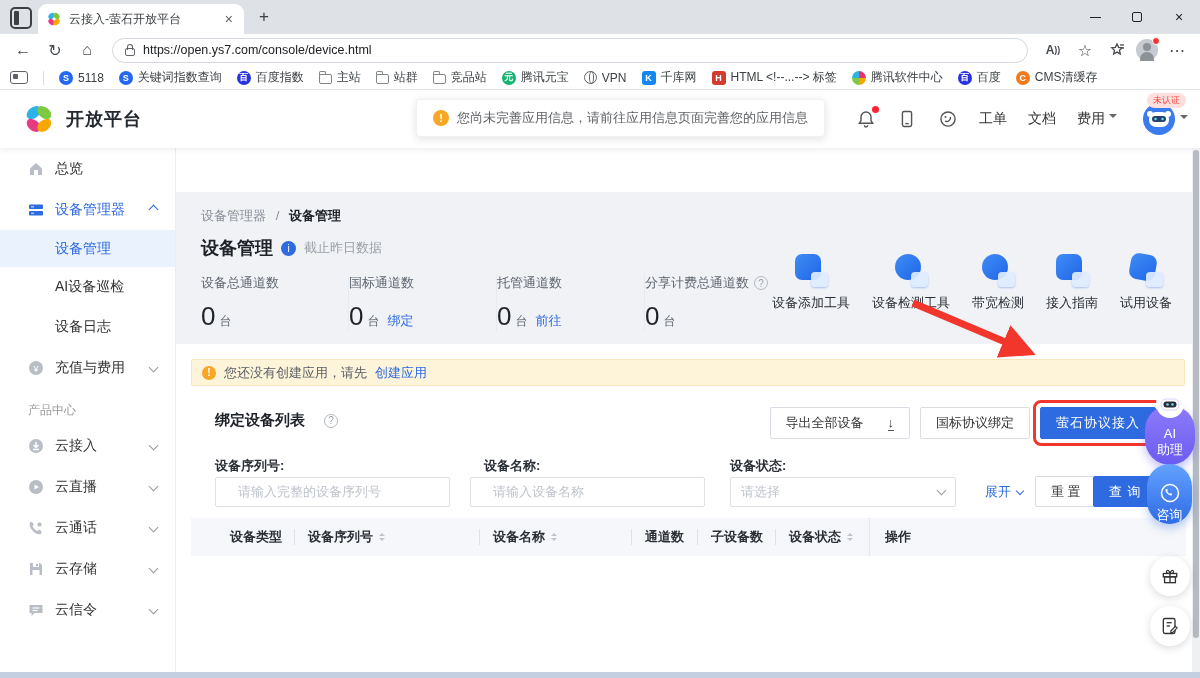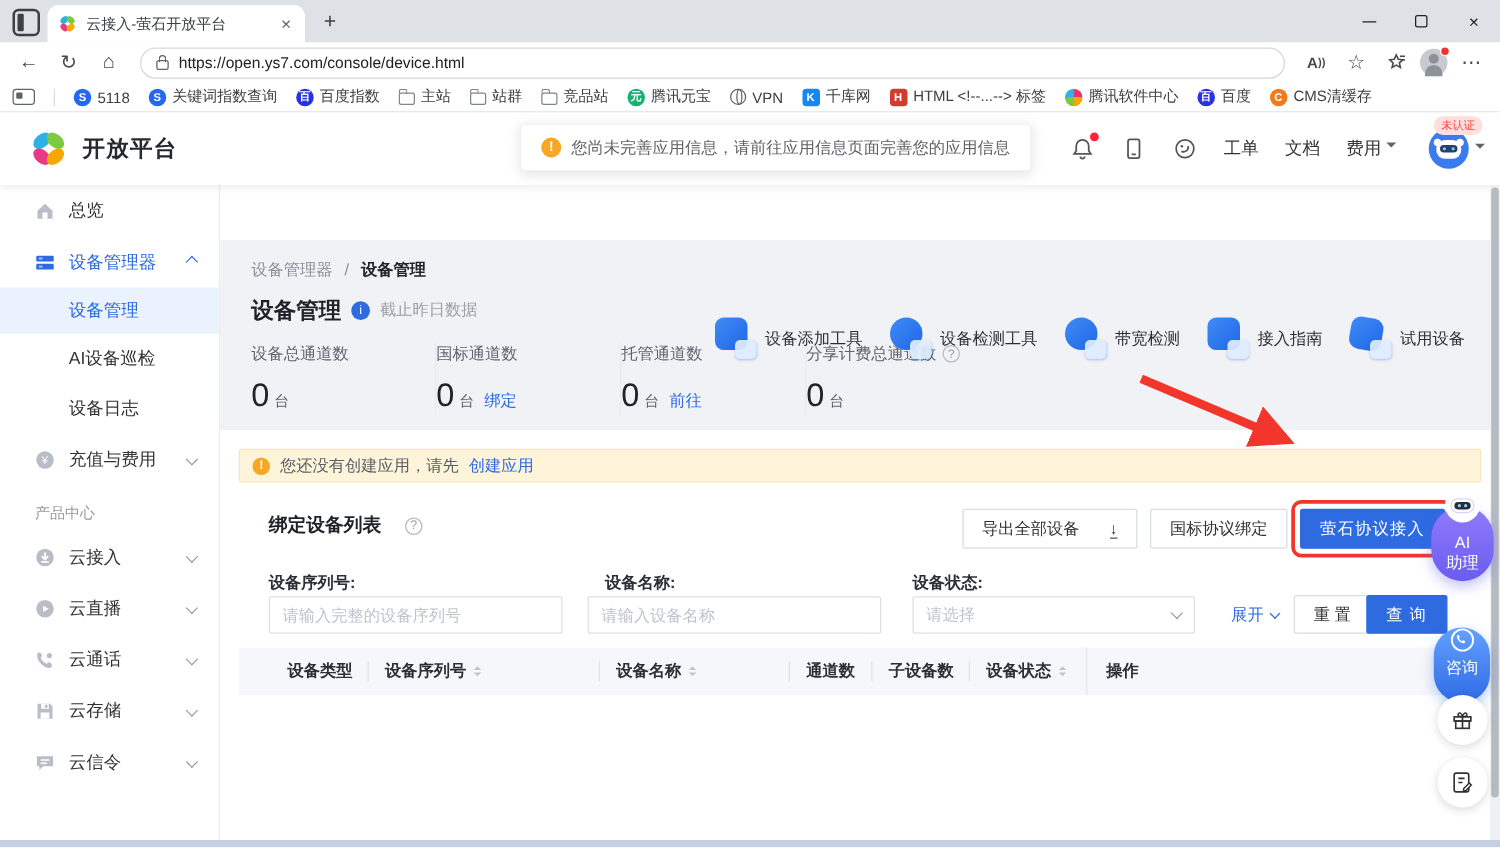--- a/index.html
+++ b/index.html
@@ -90,21 +90,21 @@
   .muted { font-size:13px; color:#9a9fa8; }
   .stats { position:absolute; left:26px; top:82px; display:flex; }
   .stat { width:148px; border-right:1px solid #e8eaee; padding-right:10px; }
   .stat:last-child { border-right:none; width:175px; }
   .stat .lb { font-size:13px; color:#5f6570; display:flex; align-items:center; gap:5px; }
   .stat .vl { margin-top:9px; font-size:26px; color:#1f2329; font-weight:500; display:flex; align-items:baseline; gap:4px; }
   .stat .un { font-size:12px; color:#5f6570; font-weight:normal; }
   .stat .lk { font-size:13px; color:#2e6ae0; cursor:pointer; margin-left:4px; font-weight:normal; }
   .help-gray { width:14px; height:14px; border-radius:50%; border:1px solid #b4b9c2; color:#9aa0aa; font-size:10px; font-style:normal; display:inline-flex; align-items:center; justify-content:center; }
   .tools { position:absolute; right:28px; top:62px; display:flex; gap:22px; }
-  .tool { display:flex; flex-direction:row; align-items:center; gap:7px; cursor:pointer; }
+  .tool { display:flex; flex-direction:column; align-items:center; gap:7px; cursor:pointer; }
   .tool-lb { font-size:13px; color:#2b2f36; white-space:nowrap; }
   .tico { width:33px; height:33px; position:relative; }
   .tico .base { position:absolute; left:0; top:0; width:26px; height:26px; background:linear-gradient(135deg,#3f8cf5,#1f66e8); }
   .tico .ovl { position:absolute; right:0; bottom:0; width:17px; height:15px; background:rgba(222,236,255,.92); border-radius:4px; box-shadow:0 1px 2px rgba(31,102,232,.35); }
   .sq .base { border-radius:7px; }
   .ci .base { border-radius:50%; }
   .hx .base { border-radius:8px; transform:rotate(10deg); }
 
   
   .card { position:absolute; left:0; right:0; top:152px; height:540px; background:#fff; }
@@ -114,21 +114,21 @@
   .list-title-row { position:absolute; left:40px; top:67px; display:flex; align-items:center; gap:19px; }
   .list-title { font-size:15px; font-weight:bold; color:#1f2329; }
   .btnrow { position:absolute; right:44px; top:63px; display:flex; gap:10px; align-items:center; }
   .btn { height:32px; padding:0 15px; background:#fff; border:1px solid #d9dce3; border-radius:2px; font-size:13px; color:#333; display:flex; align-items:center; gap:24px; cursor:pointer; white-space:nowrap; }
   .btn-primary { background:#2e6ae0; border-color:#2e6ae0; color:#fff; letter-spacing:1px; }
   .dl-ic { font-size:13px; line-height:1; border-bottom:1.5px solid #555; padding-bottom:1px; }
   .ys-wrap { position:relative; }
   .red-outline { position:absolute; left:-7px; right:-7px; top:-7px; bottom:-7px; border:3px solid #f2362c; border-radius:8px; pointer-events:none; }
 
   .flt-label { position:absolute; top:113px; font-size:13px; font-weight:bold; color:#2b2f36; }
-  .flt-input { position:absolute; top:133px; height:30px; border:1px solid #dcdfe6; border-radius:2px; font-size:13px; color:#333; padding:0 10px; font-family:Liberation Sans, sans-serif; }
+  .flt-input { position:absolute; top:133px; height:30px; border:1px solid #dcdfe6; border-radius:2px; font-size:13px; color:#333; padding:0 22px; font-family:Liberation Serif, serif; }
   .flt-input::placeholder { color:#bfc4cc; }
   .flt-select { position:absolute; top:133px; height:30px; border:1px solid #dcdfe6; border-radius:2px; display:flex; align-items:center; justify-content:space-between; padding:0 10px; color:#bfc4cc; cursor:pointer; background:#fff; }
   .expand-link { position:absolute; left:810px; top:139px; font-size:13px; color:#2e6ae0; display:flex; align-items:center; gap:6px; cursor:pointer; }
   .chev-blue { width:6px; height:6px; border-right:1.6px solid #2e6ae0; border-bottom:1.6px solid #2e6ae0; transform:rotate(45deg); margin-top:-3px; }
   .btn-reset { position:absolute; left:860px; top:132px; height:31px; }
   .btn-search { position:absolute; left:918px; top:132px; height:31px; }
 
   .thead { position:absolute; left:16px; right:14px; top:174px; height:38px; background:#f6f7fa; }
   .th { position:absolute; top:0; height:38px; display:flex; align-items:center; gap:6px; font-size:13px; font-weight:bold; color:#2b2f36; cursor:pointer; }
   .th-sep { position:absolute; top:11px; width:1px; height:16px; background:#dfe2e8; }
@@ -138,21 +138,21 @@
   .sort .u { border-bottom-color:#c0c4cc; border-top-width:0; }
   .sort .d { border-top-color:#c0c4cc; border-bottom-width:0; }
   .empty-ellipse { position:absolute; left:170px; top:348px; width:166px; height:84px; background:#e9eef7; border-radius:50%; }
   .empty-text { position:absolute; left:0; width:690px; top:356px; text-align:center; font-size:14.5px; color:#2b2f36; font-weight:500; }
 
   
   .scrolltrack { position:absolute; right:0; top:148px; bottom:6px; width:8px; background:#eef0f2; z-index:8; }
   .scrollthumb { position:absolute; left:1px; width:6px; top:2px; height:488px; background:#b6bac1; border-radius:3px; cursor:pointer; }
   .fab-ai { position:absolute; left:1145px; top:405px; width:50px; height:60px; border-radius:25px; background:linear-gradient(180deg,#8f7bfa,#6a5cf0); color:#fff; display:flex; flex-direction:column; align-items:center; justify-content:flex-end; padding-bottom:7px; font-size:13px; line-height:16px; cursor:pointer; z-index:9; box-shadow:0 4px 10px rgba(106,92,240,.4); }
   .ai-head { position:absolute; top:-16px; left:10px; width:30px; height:30px; }
-  .fab-consult { position:absolute; left:1147px; top:502px; width:45px; height:60px; border-radius:23px; background:linear-gradient(180deg,#63a1ff,#2f6be5); color:#fff; display:flex; flex-direction:column; align-items:center; justify-content:flex-start; gap:3px; font-size:13px; cursor:pointer; z-index:9; box-shadow:0 4px 10px rgba(47,107,229,.35); }
+  .fab-consult { position:absolute; left:1147px; top:464px; width:45px; height:60px; border-radius:23px; background:linear-gradient(180deg,#63a1ff,#2f6be5); color:#fff; display:flex; flex-direction:column; align-items:center; justify-content:flex-end; gap:3px; font-size:13px; cursor:pointer; z-index:9; box-shadow:0 4px 10px rgba(47,107,229,.35); }
   .fab-circle { position:absolute; left:1150px; width:40px; height:40px; border-radius:50%; background:#fff; box-shadow:0 2px 8px rgba(0,0,0,.15); display:flex; align-items:center; justify-content:center; cursor:pointer; z-index:9; }
   .annot { position:absolute; left:0; top:0; z-index:7; pointer-events:none; }
   .bottom-strip { position:absolute; left:0; right:0; bottom:0; height:6px; background:#c4cfe1; z-index:10; }
 </style>
 </head>
 <body>
 
 <div class="screen">
 
   <div class="tabbar">

